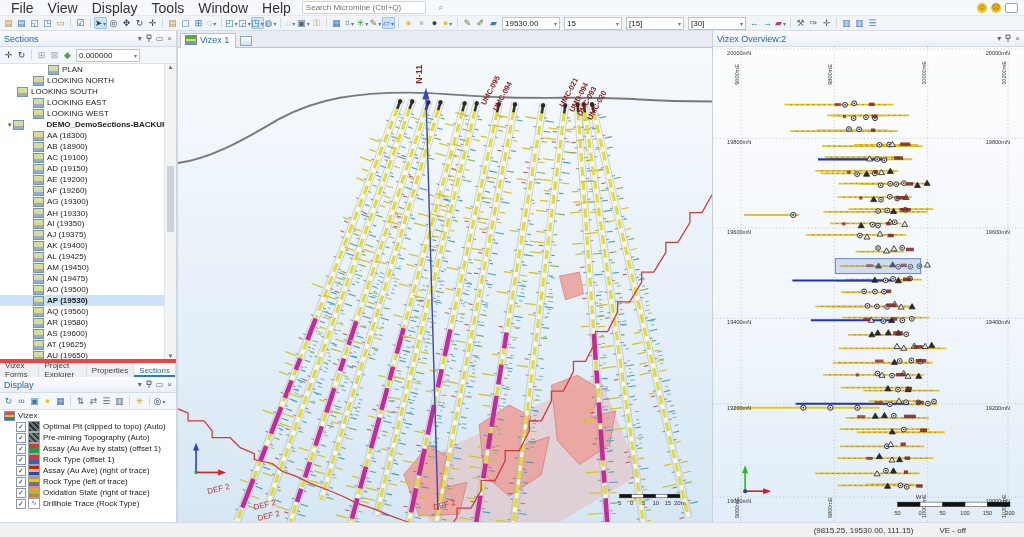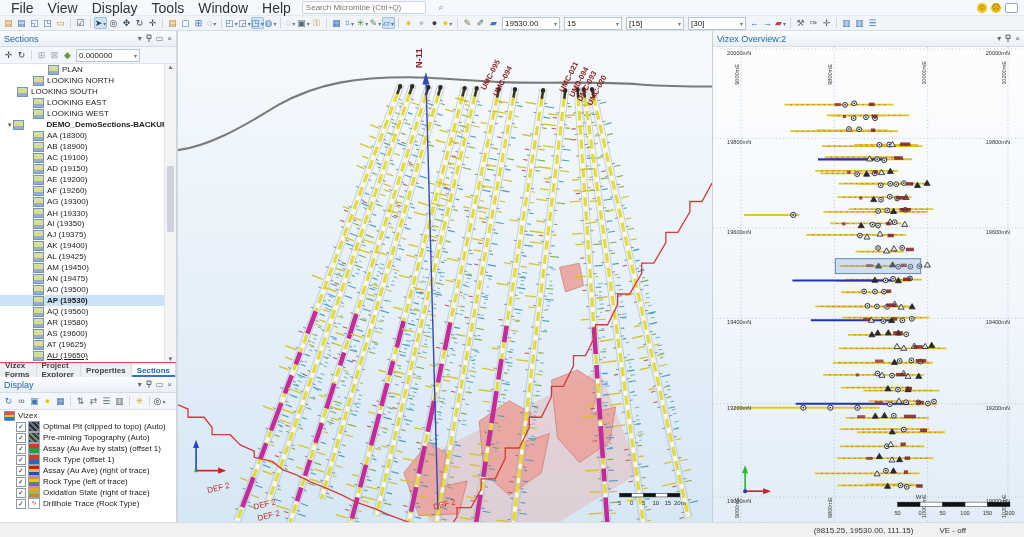--- a/index.html
+++ b/index.html
@@ -32,21 +32,21 @@
   .panel-title .btns{margin-left:auto;display:flex;gap:4px;color:#667;font-size:8px;align-items:center;}
   .panel-toolbar{height:16px;flex:none;display:flex;align-items:center;background:#f3f6fa;border-bottom:1px solid #dde3ea;padding:0 2px;}
   .tree-wrap{flex:1;display:flex;min-height:0;background:#fff;}
   .tree-items{flex:1;overflow:hidden;}
   .tree-row{height:11px;display:flex;align-items:center;font-size:8px;color:#222;white-space:nowrap;cursor:default;}
   .tree-row.selected{background:#cbe2f8;font-weight:bold;}
   .tree-row .expander{width:8px;text-align:center;color:#555;font-size:7px;}
   .tree-icon{width:9px;height:8px;flex:none;background:linear-gradient(180deg,#cfe0a8 33%,#e8d87a 33% 66%,#8fb0d4 66%);border:1px solid #7a93ad;margin:0 3px 0 1px;}
   .vscroll{width:11px;flex:none;background:#f2f3f5;border-left:1px solid #e2e4e8;display:flex;flex-direction:column;align-items:center;font-size:6px;color:#667;}
   .vthumb{width:7px;background:#cdd2da;border-radius:1px;}
-  .panel-tabs{height:14px;flex:none;display:flex;background:#eceff4;border-top:1px solid #ef4444;font-size:8px;align-items:stretch;font-weight:bold;}
+  .panel-tabs{height:14px;flex:none;display:flex;background:#eceff4;border-top:4px solid #ef4444;font-size:8px;align-items:stretch;}
   .ptab{padding:0 5px;color:#444;border-right:1px solid #d8dde4;display:flex;align-items:center;cursor:default;}
   .ptab.active{background:#fff;color:#1d66b5;box-shadow:inset 0 -2px 0 #2a7ad4;}
   .chk{width:8px;height:8px;border:1px solid #8b98a6;background:#fff;font-size:7px;line-height:7px;text-align:center;color:#2a2a2a;margin:0 2px 0 0;flex:none;}
   .chip{width:10px;height:9px;border:1px solid #9aa5b1;margin:0 3px 0 0;flex:none;font-size:7px;line-height:8px;text-align:center;color:#c33;background:#fff;}
   
   .center{flex:1;display:flex;flex-direction:column;min-width:0;background:#fff;}
   .doc-tabs{height:16px;flex:none;background:#e9edf3;display:flex;align-items:flex-end;border-bottom:1px solid #b9c2cd;padding-left:2px;}
   .doc-tab{font-size:9px;padding:1px 6px 2px 4px;display:flex;gap:3px;align-items:center;cursor:default;}
   .doc-tab.active{background:#fff;border:1px solid #b9c2cd;border-bottom:1px solid #fff;color:#1d66b5;margin-bottom:-1px;}
   .doc-tab-chip{width:10px;height:8px;background:linear-gradient(180deg,#4caf50 33%,#ffd740 33% 66%,#42a5f5 66%);border:1px solid #789;}
@@ -407,20 +407,29 @@
                 <span class="chk">✓</span>
                 <span class="chip">∿</span>
                 <span>Drillhole Trace (Rock Type)</span>
               </div>
             </div>
         </div>
       </div>
     </div>
 
     <div class="center">
+      <div class="doc-tabs">
+        <div class="doc-tab active">
+          <span class="doc-tab-chip"></span>
+          <span>Vizex 1</span>
+        </div>
+        <div class="doc-tab iconic">
+          <span class="folder-chip"></span>
+        </div>
+      </div>
       <div class="canvas">
         <svg id="main-canvas" viewBox="0 0 532 478" preserveAspectRatio="none">
             <defs>
               <linearGradient id="bgMain" x1="0" y1="0" x2="0" y2="1">
                 <stop offset="0" stop-color="#f6fafd"></stop>
                 <stop offset="0.55" stop-color="#e6f0f9"></stop>
                 <stop offset="1" stop-color="#d6e7f4"></stop>
               </linearGradient>
             </defs>
             <rect x="0" y="0" width="532" height="478" fill="url(#bgMain)"></rect>

